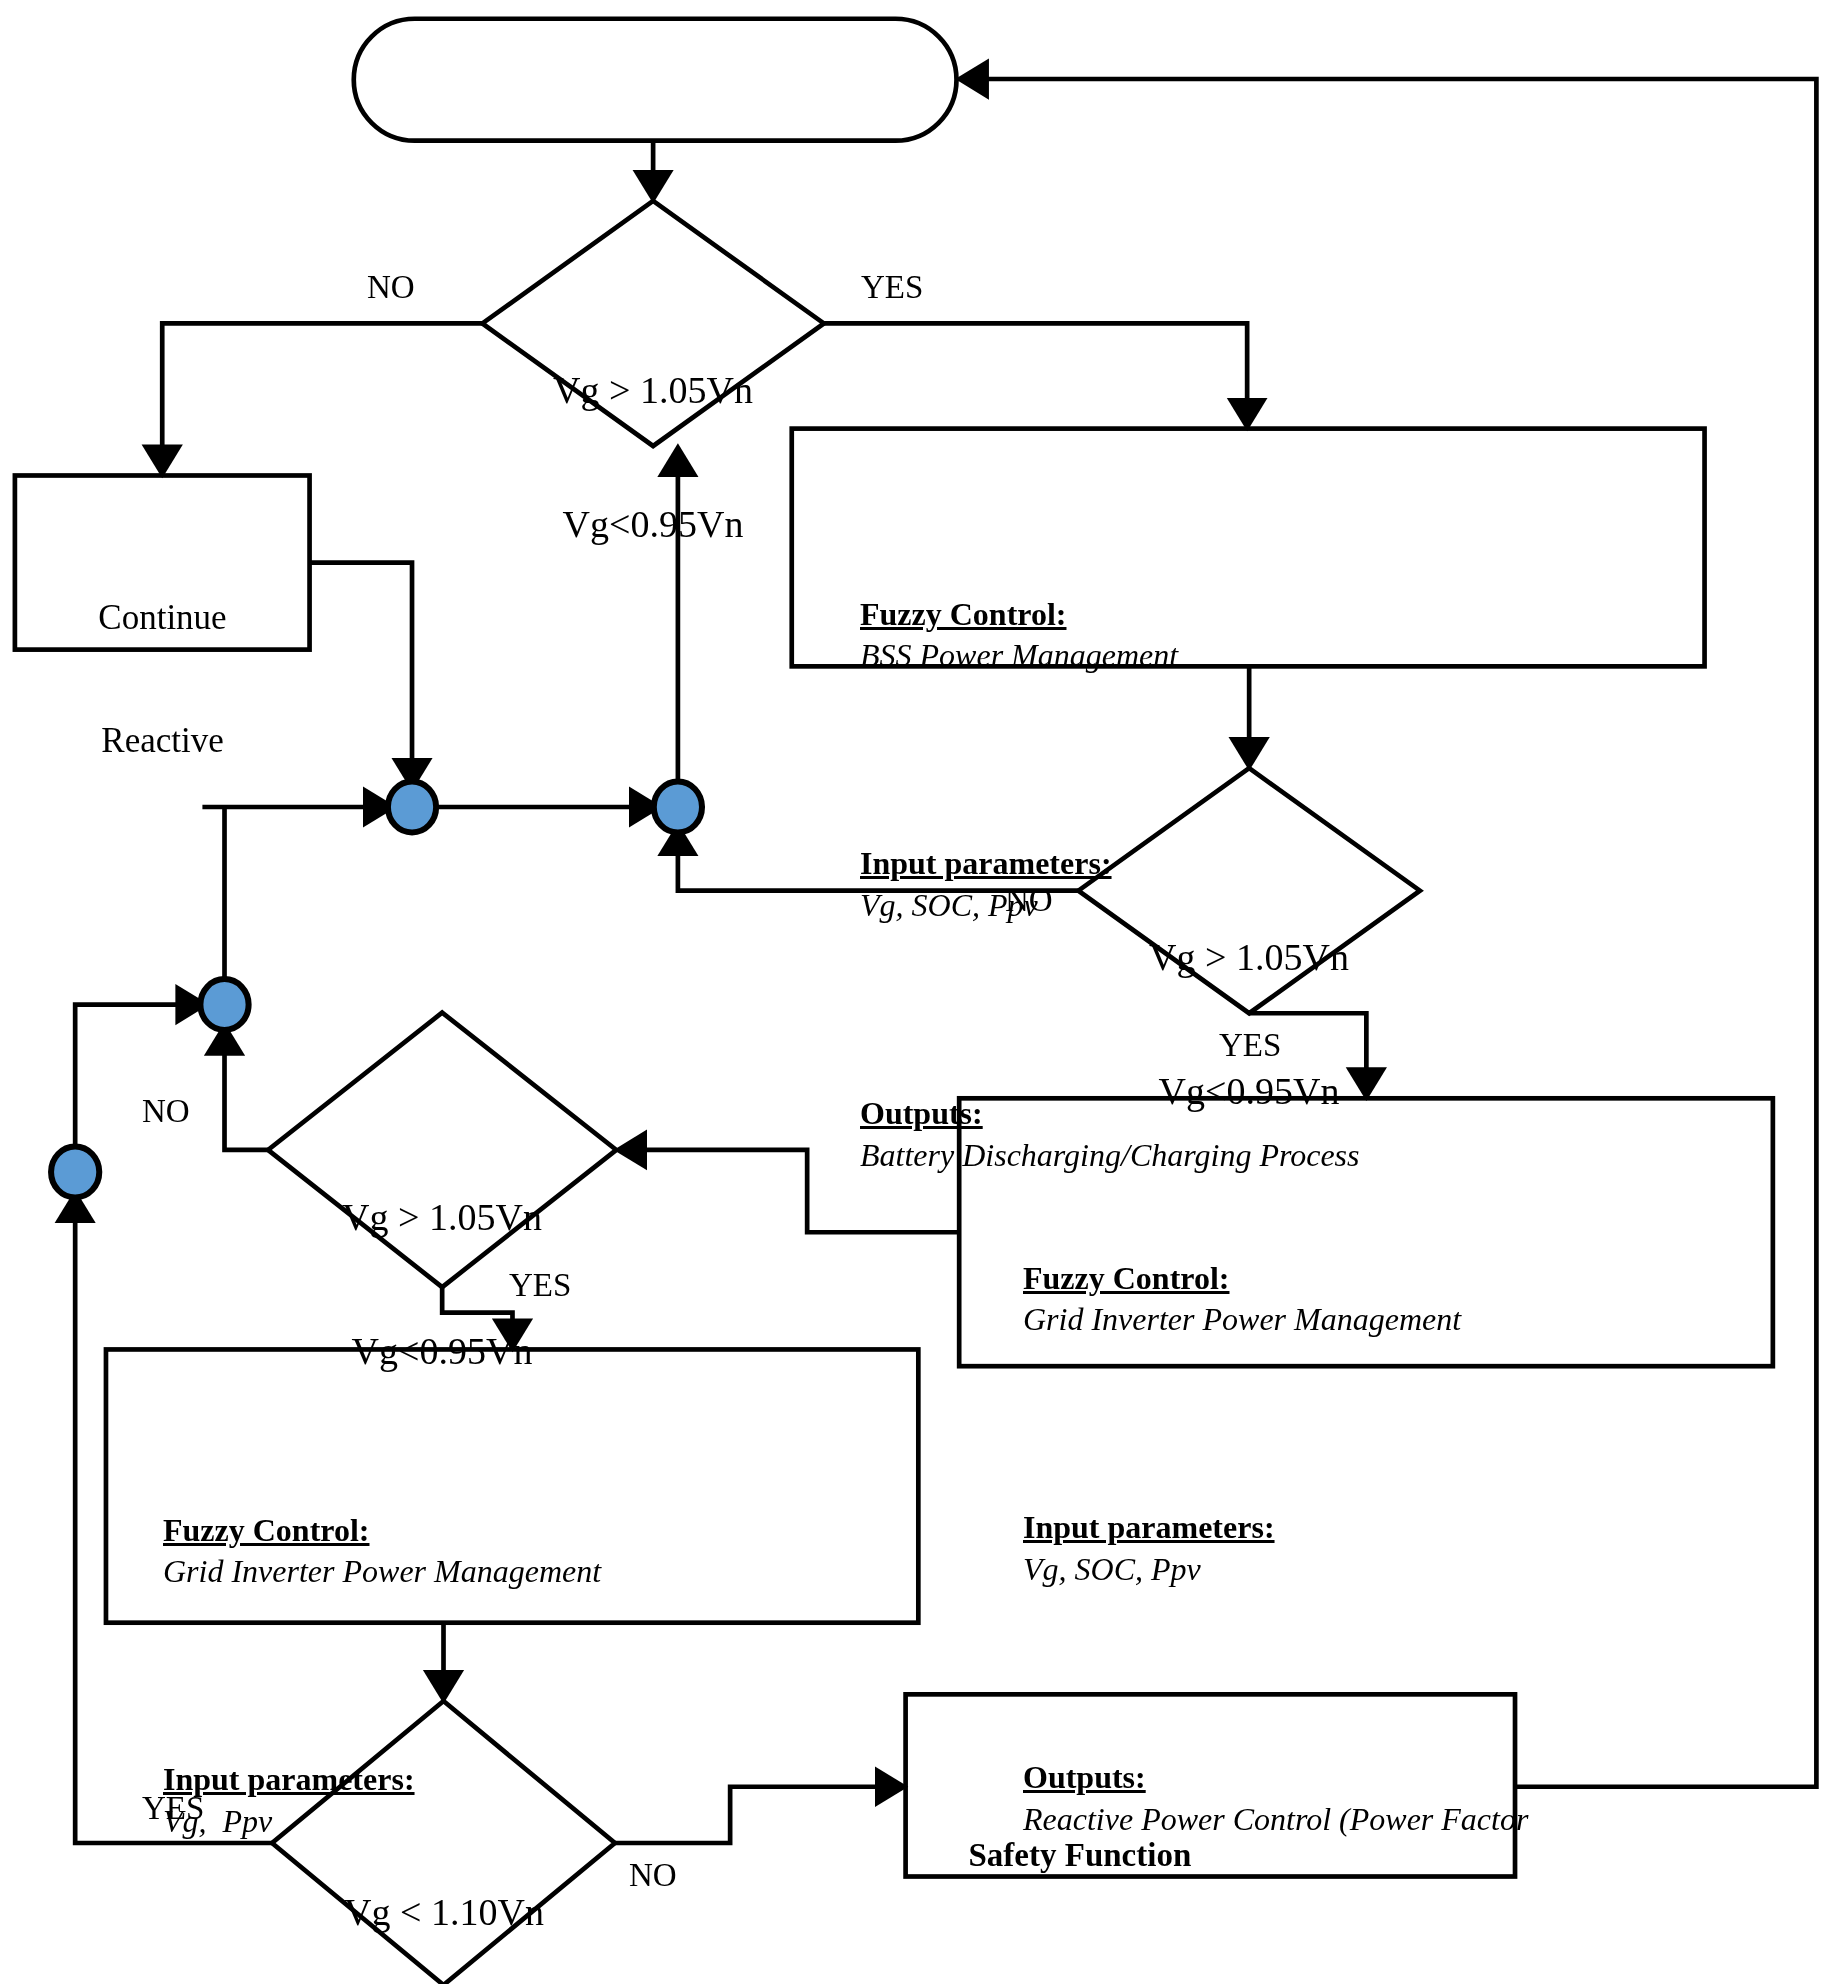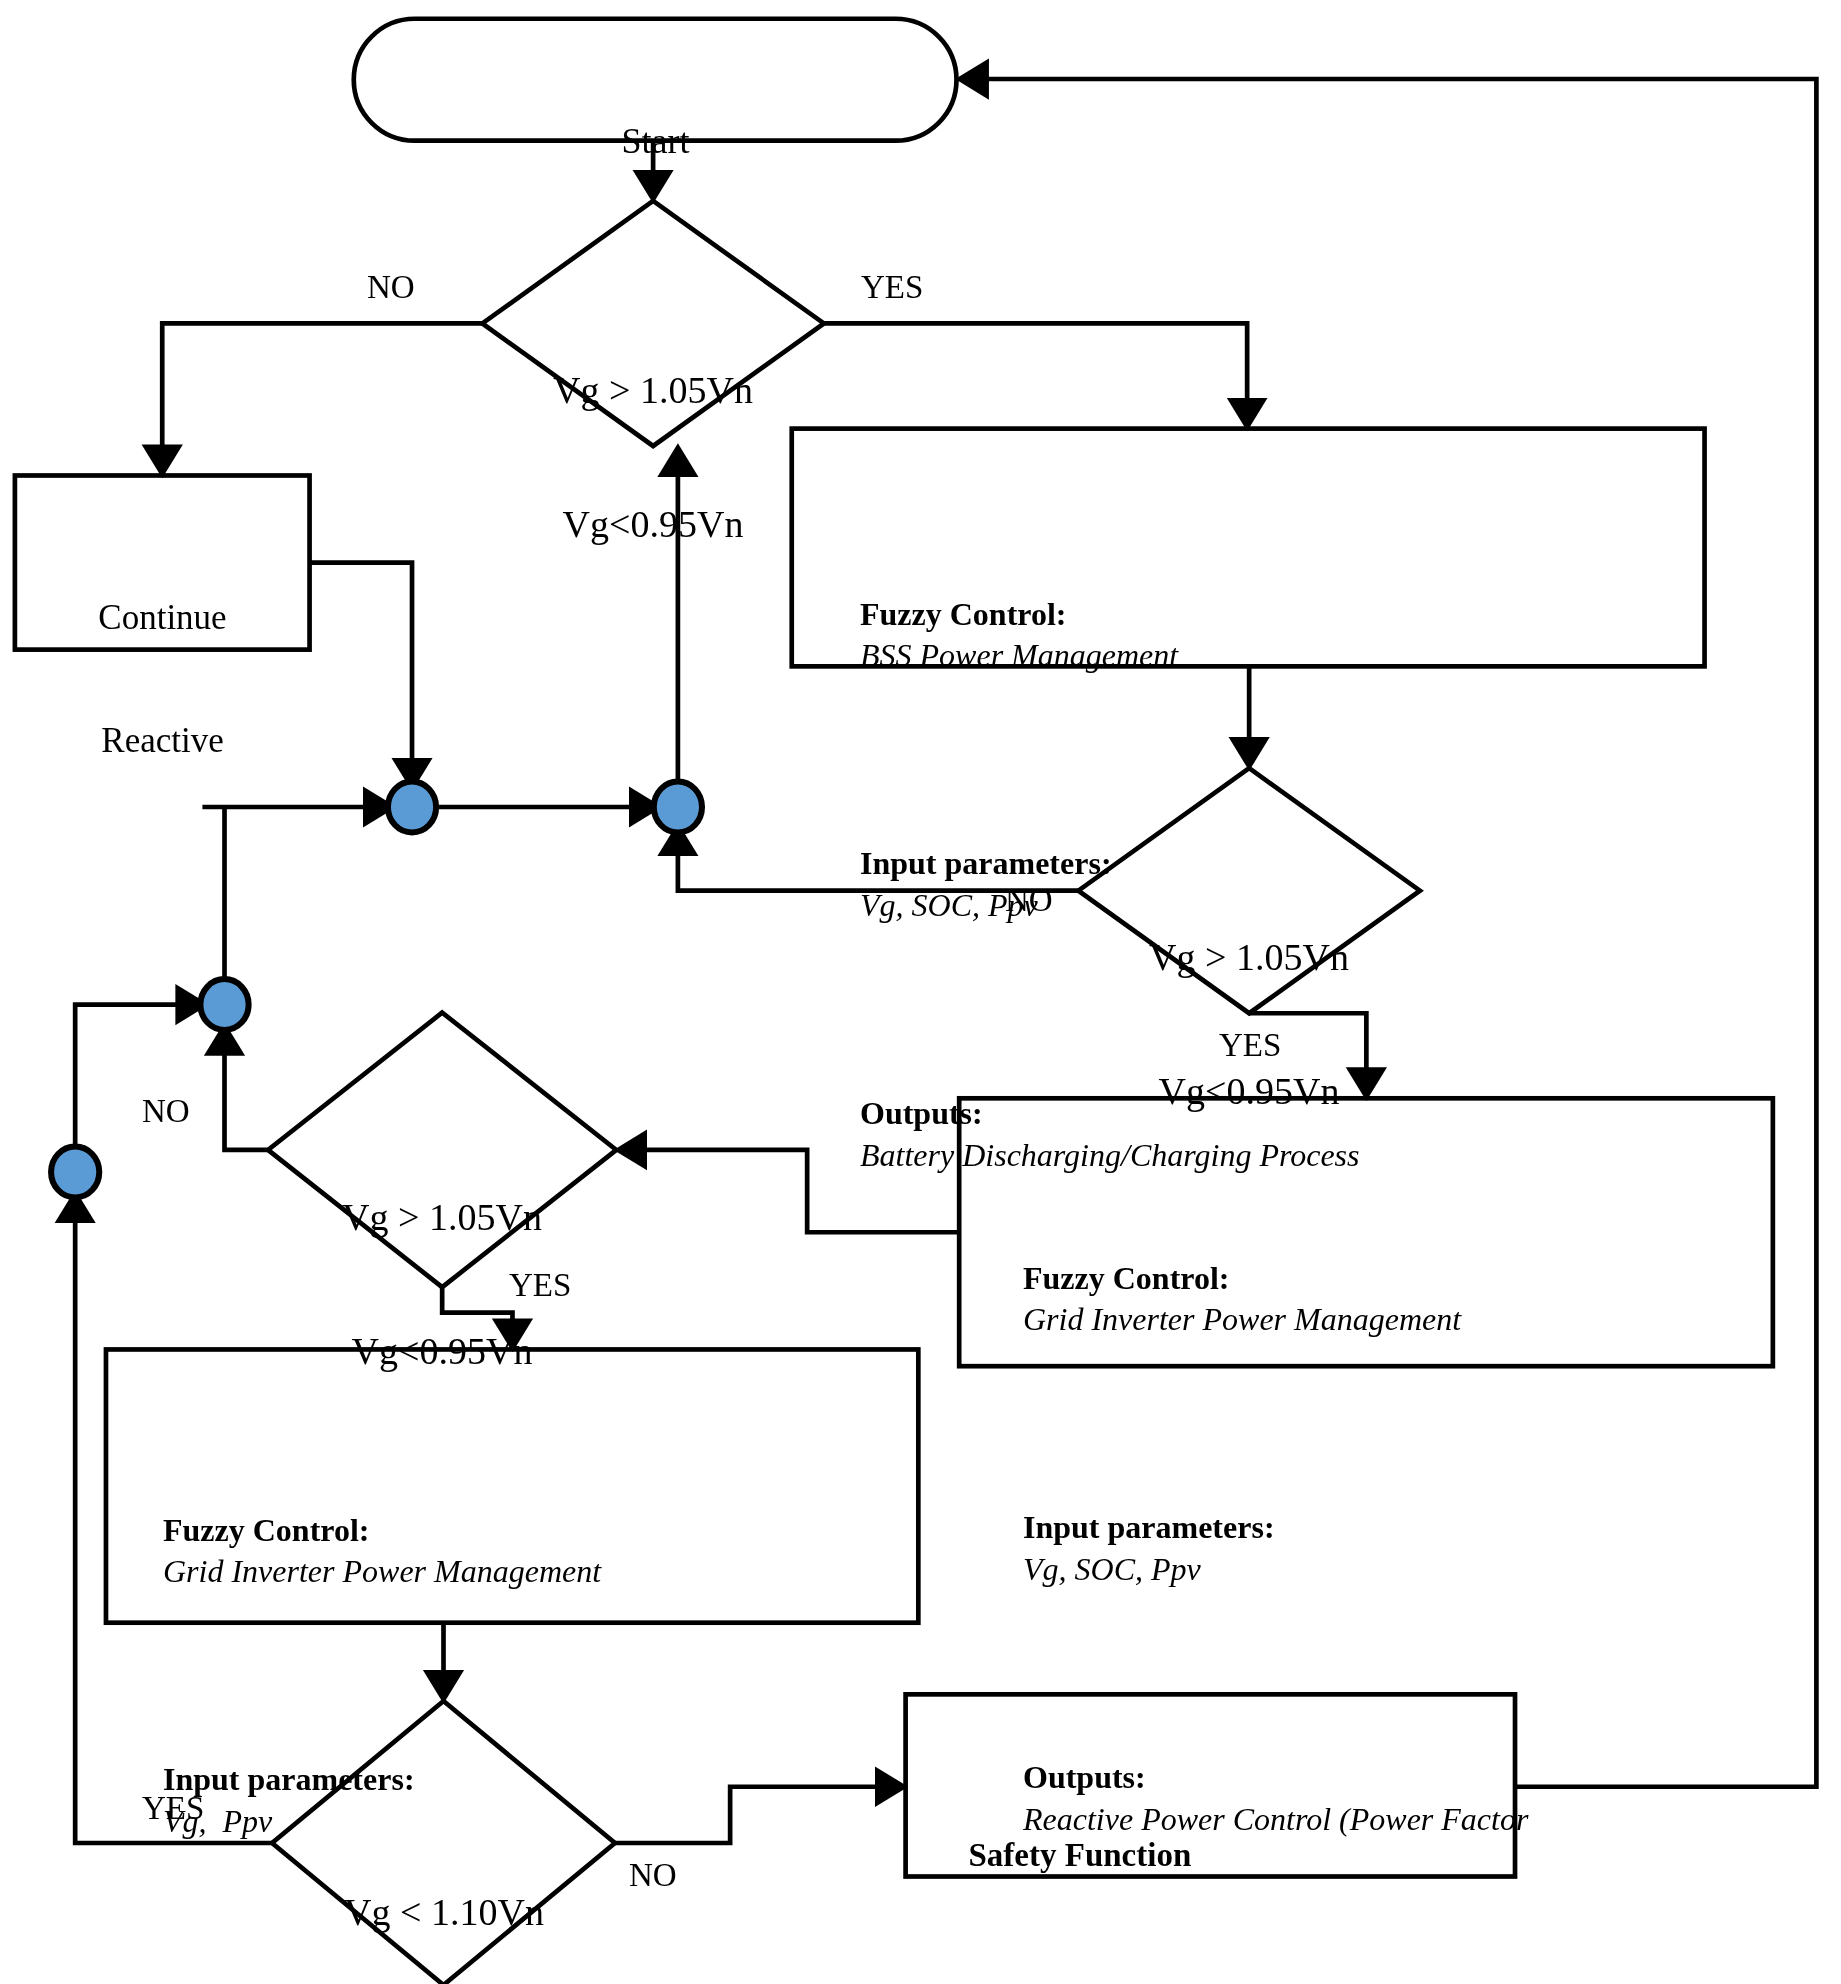--- a/index.html
+++ b/index.html
@@ -60,20 +60,21 @@
     font-size: 31.5px;
     text-align: center;
   }
   .t-proc {
     font-size: 32px;
     line-height: 1.30;
   }
   .t-proc b {
     font-weight: bold;
     font-style: normal;
+    text-decoration: underline;
   }
   .t-proc i {
     font-style: italic;
     text-align: right;
   }
   .t-safety {
     font-size: 33px;
     line-height: 1.27;
   }
   .t-safety b { font-weight: bold; }
@@ -149,21 +150,20 @@
 
     <path class="conn" d="M2262,2668 L2712,2668 L2712,118 L1440,118" marker-end="url(#arrow)"></path>
 
     <ellipse class="junction" cx="615" cy="1205" rx="36" ry="38"></ellipse>
     <ellipse class="junction" cx="1012" cy="1205" rx="36" ry="38"></ellipse>
     <ellipse class="junction" cx="335" cy="1500" rx="36" ry="38"></ellipse>
     <ellipse class="junction" cx="112" cy="1750" rx="36" ry="38"></ellipse>
   </svg>
 
   <div class="txt t-start" style="left:354px; top:35px; width:603px;">
-    <div>Start</div>
   </div>
 
   <div class="txt t-diamond" style="left:482px; top:278px; width:342px;">
     <div>Vg &gt; 1.05Vn</div>
     <div>Vg&lt;0.95Vn</div>
   </div>
   <div class="txt t-edge" style="left:367px; top:268px;">NO</div>
   <div class="txt t-edge" style="left:861px; top:268px;">YES</div>
 
   <div class="txt t-box" style="left:15px; top:514px; width:295px; font-size:35px;">

